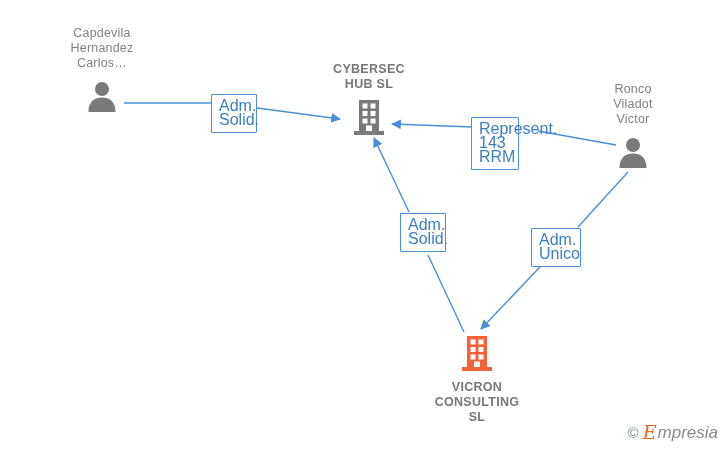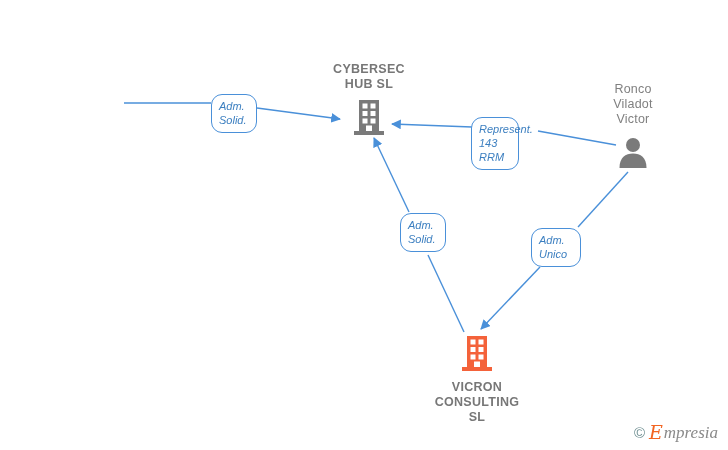--- a/index.html
+++ b/index.html
@@ -56,29 +56,28 @@
   }
   .node.person .node-label { margin-bottom: 4px; }
   .node.company-top .node-label { margin-bottom: 5px; }
   .node.company-bottom .node-label { margin-top: 5px; }
 
   
   .edge-label {
     position: absolute;
     background: #ffffff;
     border: 1px solid #4a90d9;
-    border-radius: 11px;
+    border-radius: 1px;
     color: #3c7fc0;
-    font-size: 11px;
+    font-size: 16px;
     line-height: 14px;
     padding: 4px 7px 5px 7px;
     text-align: left;
     white-space: pre-line;
     box-sizing: border-box;
-    font-style: italic;
   }
 
   .wm {
     position: absolute;
     right: 10px;
     bottom: 8px;
     display: flex;
     align-items: center;
     gap: 4px;
   }
@@ -87,21 +86,21 @@
     color: #6f8f92;
   }
   .wm-e {
     font-family: "DejaVu Serif", serif;
     font-style: italic;
     font-size: 19px;
     color: #f26522;
     line-height: 1;
   }
   .wm-rest {
-    font-family: Liberation Serif, serif;
+    font-family: Liberation Sans, sans-serif;
     font-style: italic;
     font-size: 17px;
     color: #8a8a8a;
     line-height: 1;
     margin-left: -3px;
   }
 </style>
 </head>
 <body>
 
@@ -120,20 +119,31 @@
     <line x1="616" y1="145" x2="538" y2="131" stroke="#4a90d9" stroke-width="1.4"></line>
     <line x1="472" y1="127" x2="392" y2="124" stroke="#4a90d9" stroke-width="1.4" marker-end="url(#arrow)"></line>
 
     <line x1="464" y1="332" x2="428" y2="255" stroke="#4a90d9" stroke-width="1.4"></line>
     <line x1="409" y1="212" x2="374" y2="138" stroke="#4a90d9" stroke-width="1.4" marker-end="url(#arrow)"></line>
 
     <line x1="628" y1="172" x2="578" y2="227" stroke="#4a90d9" stroke-width="1.4"></line>
     <line x1="540" y1="267" x2="481" y2="329" stroke="#4a90d9" stroke-width="1.4" marker-end="url(#arrow)"></line>
   </svg>
 
+  <div class="node person" style="left:42px; top:26px;">
+    <div class="node-label">Capdevila
+Hernandez
+Carlos…</div>
+    <div class="icon-wrap">
+      <svg width="34" height="34" viewBox="0 0 34 34" xmlns="http://www.w3.org/2000/svg">
+        <circle cx="17" cy="10" r="7" fill="#7a7a7a"></circle>
+        <path d="M3.5 33 C3.5 22.5 9.5 18.5 17 18.5 C24.5 18.5 30.5 22.5 30.5 33 Z" fill="#7a7a7a"></path>
+      </svg>
+    </div>
+  </div>
 
   <div class="node company company-top" style="left:309px; top:62px;">
     <div class="node-label company">CYBERSEC
 HUB  SL</div>
     <div class="icon-wrap">
       <svg width="32" height="38" viewBox="0 0 32 38" xmlns="http://www.w3.org/2000/svg">
         <rect x="6" y="1" width="20" height="31" fill="#7a7a7a"></rect>
         <rect x="1" y="32" width="30" height="4" fill="#7a7a7a"></rect>
         <rect x="9.5" y="4.5" width="5" height="5" fill="#ffffff"></rect>
         <rect x="17.5" y="4.5" width="5" height="5" fill="#ffffff"></rect>

